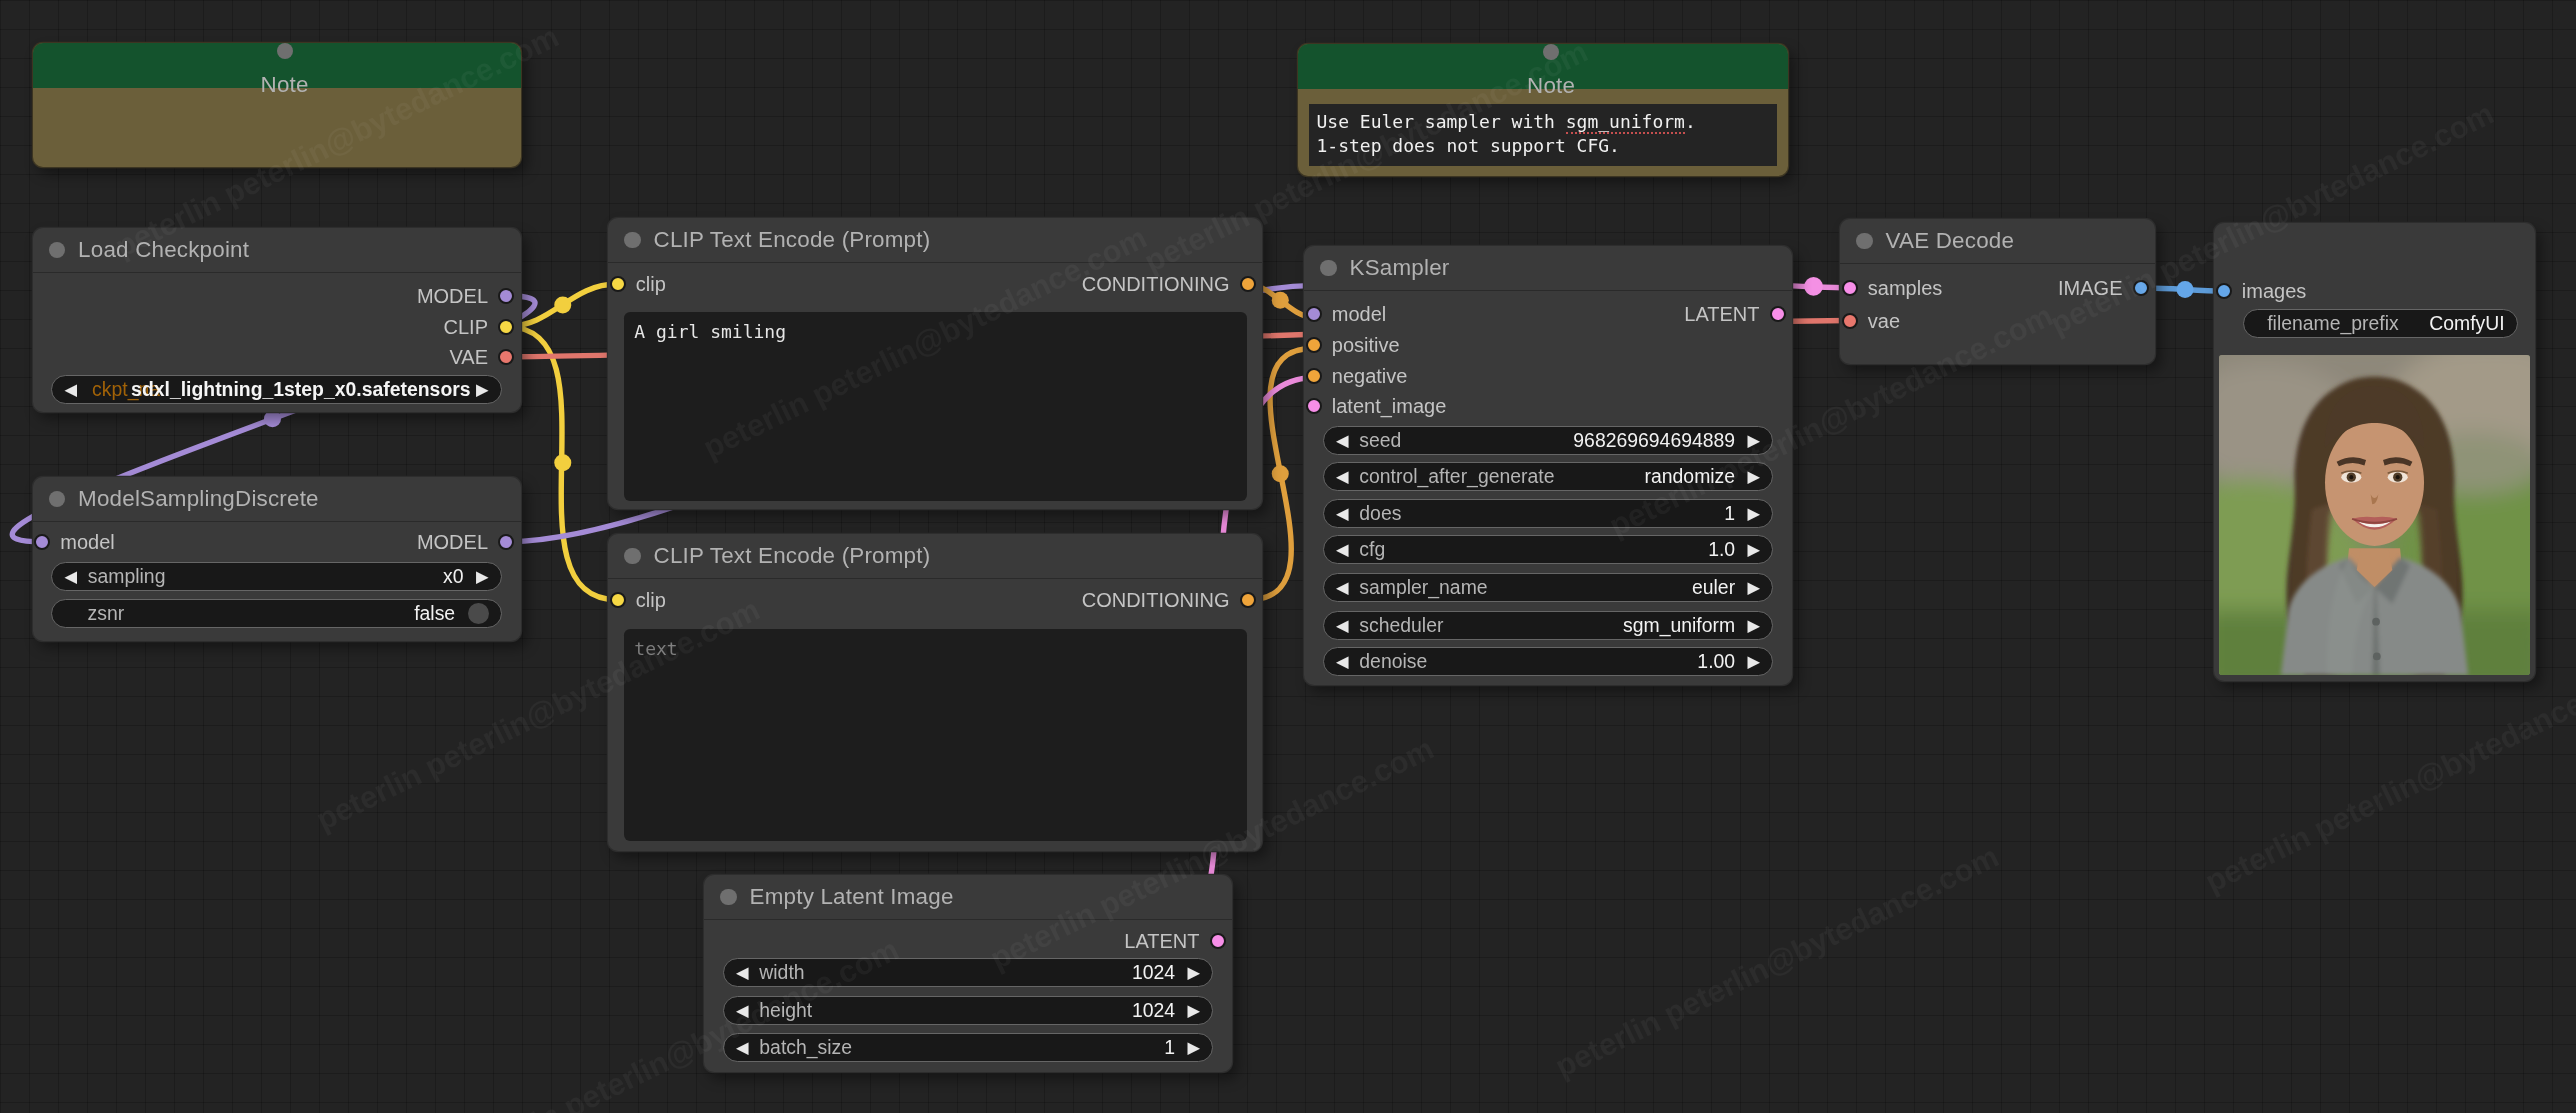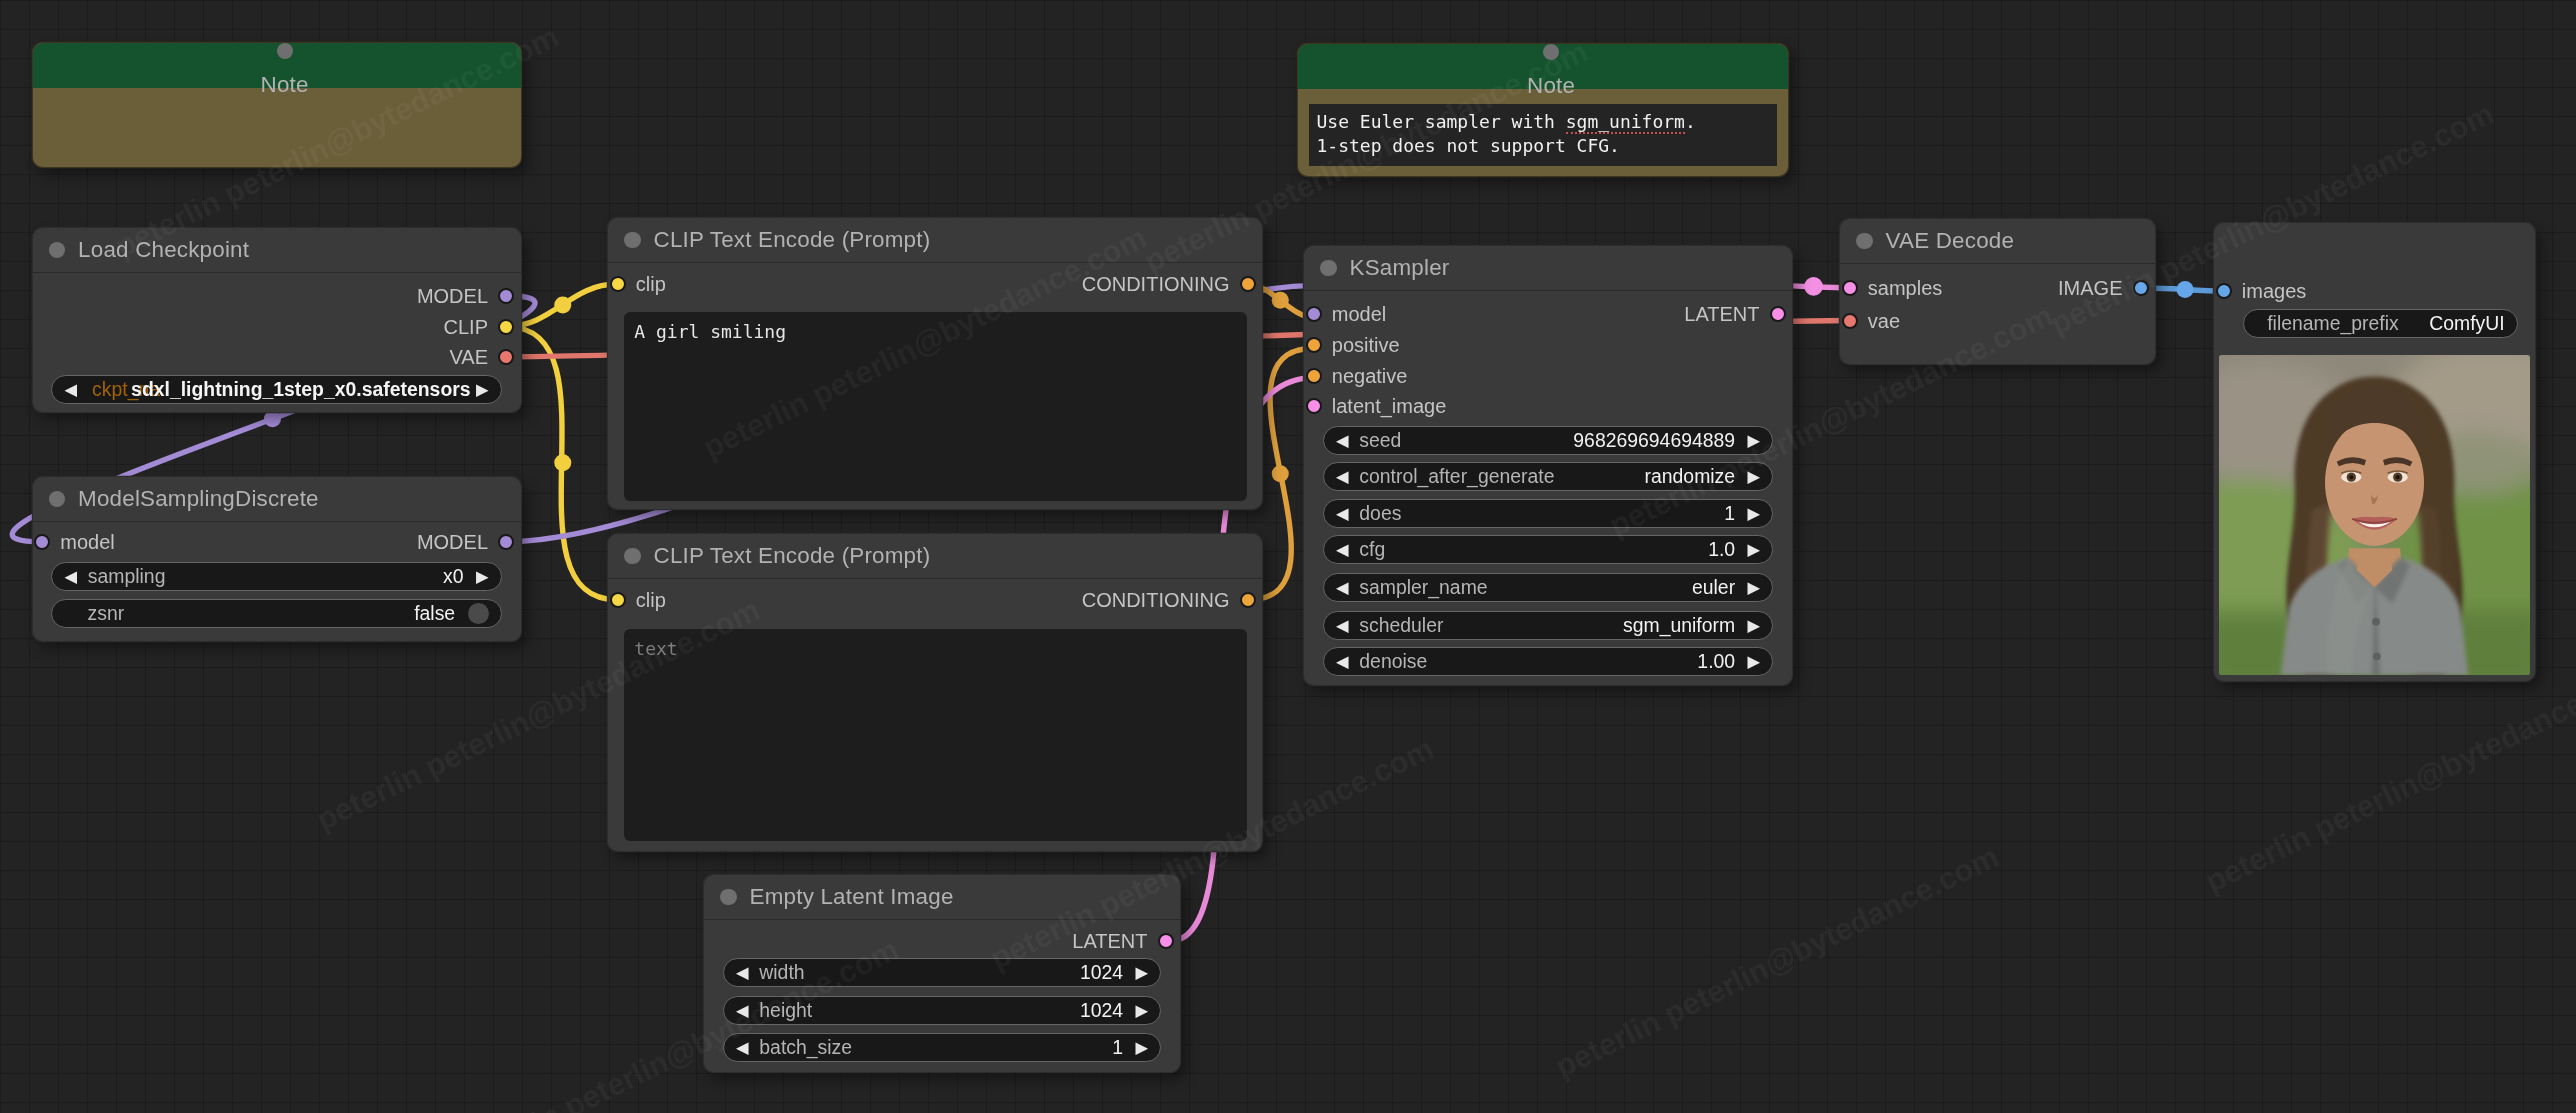--- a/index.html
+++ b/index.html
@@ -204,21 +204,21 @@
       <span class="pdot p-clip"></span>
       <span class="plabel">clip</span>
     </div>
     <div class="port out" style="top:58px;">
       <span class="pdot p-cond"></span>
       <span class="plabel">CONDITIONING</span>
     </div>
     <div class="textarea placeholder" style="top:95px;height:212px;">text</div>
   </div>
 
-  <div class="node" style="left:704px;top:875px;width:476px;height:197px;">
+  <div class="node" style="left:704px;top:875px;width:528px;height:197px;">
     <div class="nheader">
       <span class="cdot"></span>
       <span class="ntitle">Empty Latent Image</span>
     </div>
     <div class="port out" style="top:58px;">
       <span class="pdot p-latent"></span>
       <span class="plabel">LATENT</span>
     </div>
     <div class="widget" style="top:83px;">
       <span class="arr">◀</span>

